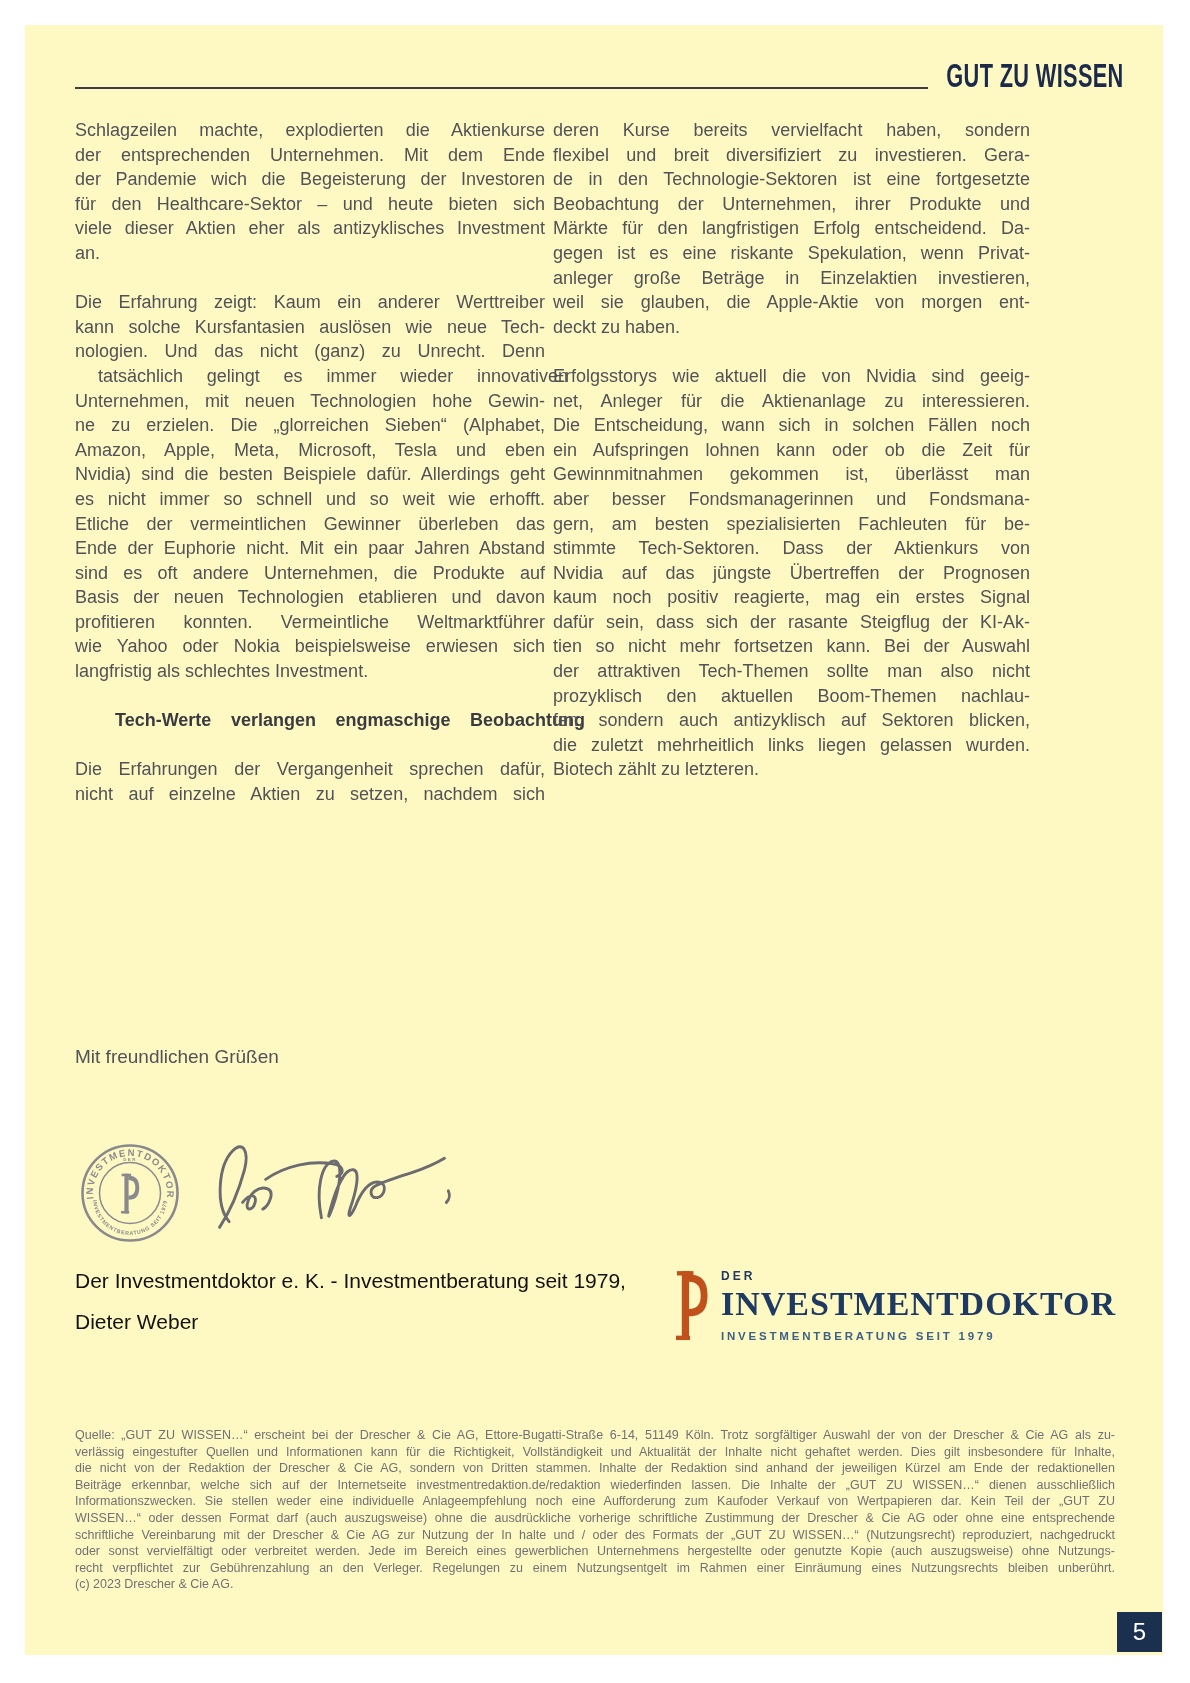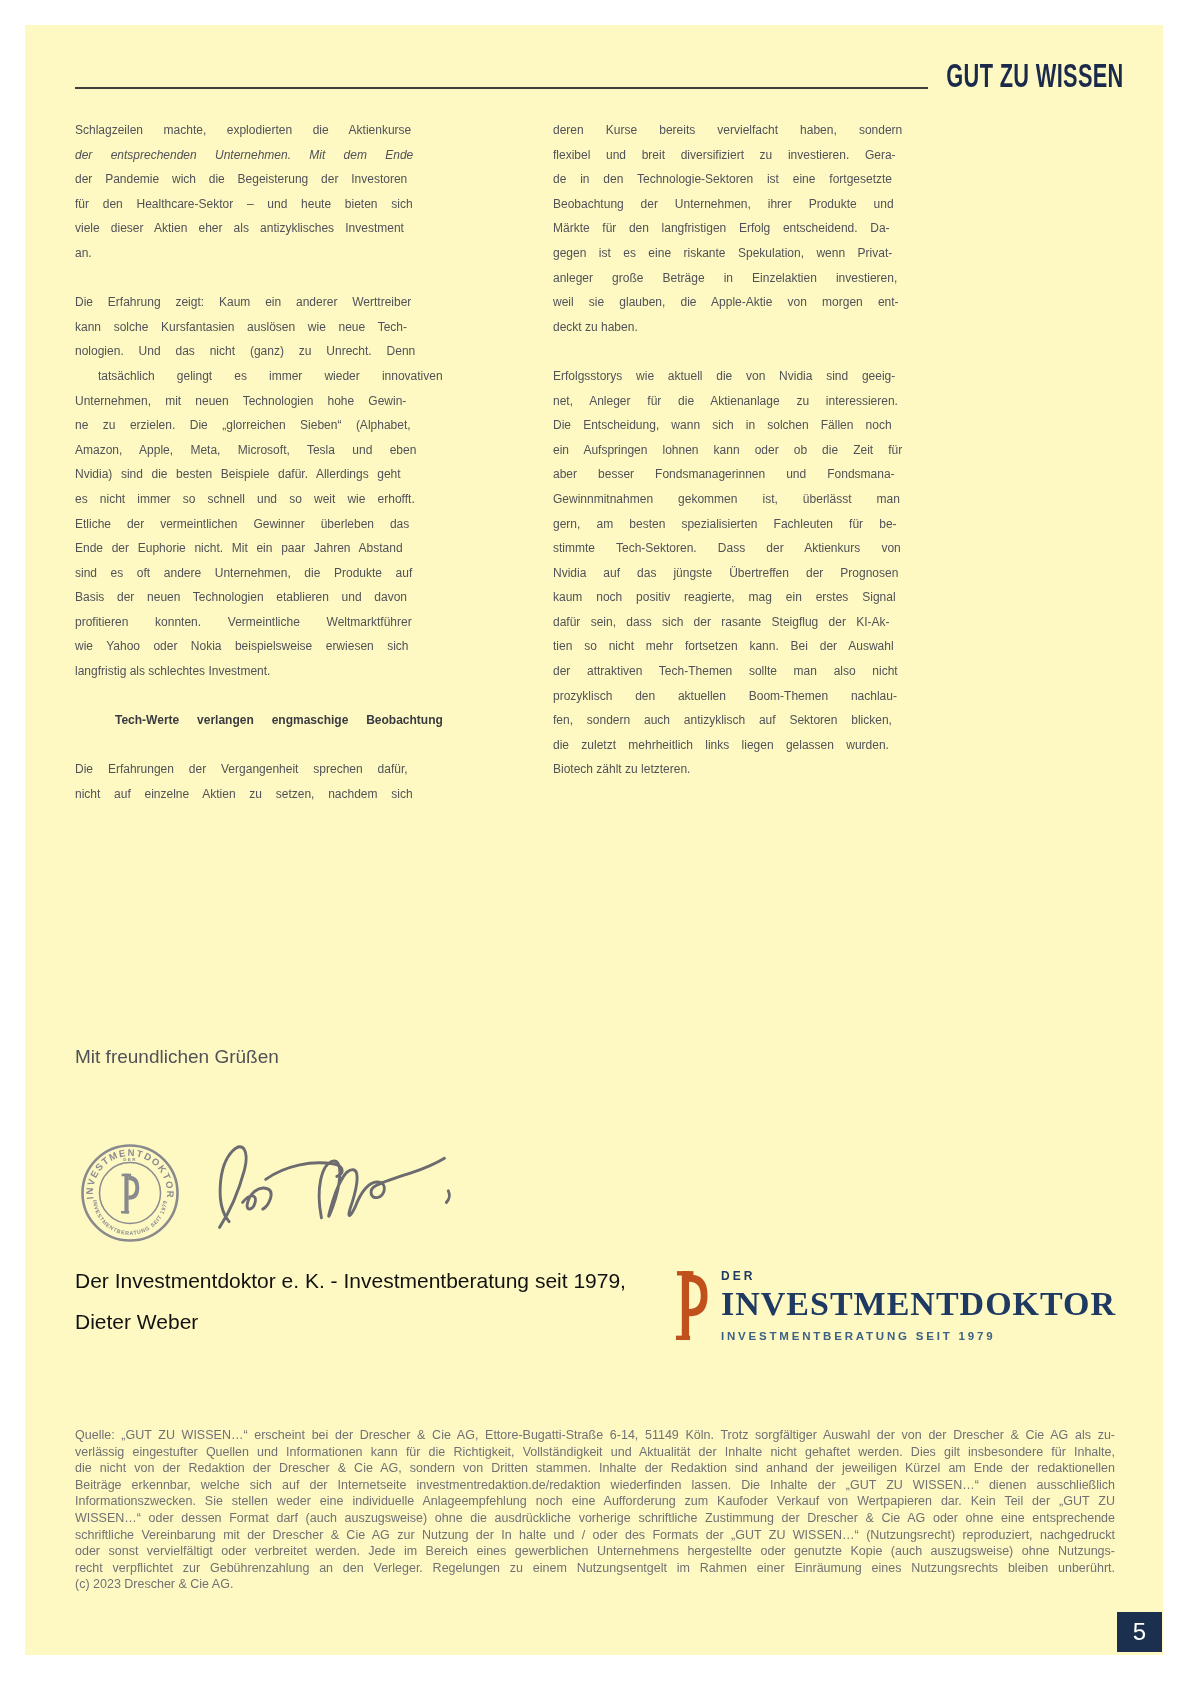--- a/index.html
+++ b/index.html
@@ -21,21 +21,21 @@
   }
   .masthead {
     position:absolute; top:32px; right:39px;
     font-size:33px; font-weight:bold; color:#1b2a4a;
     letter-spacing:0.5px; white-space:nowrap;
     transform:scaleX(0.66); transform-origin:100% 50%;
   }
   
   .col {
     position:absolute; top:93px;
-    font-size:12px; line-height:24.6px; color:#515257;
+    font-size:18px; line-height:24.6px; color:#515257;
   }
   .col-left  { left:50px;  width:470px; }
   .col-right { left:528px; width:477px; }
   .para    { margin-bottom:24.6px; }
   .para:last-child { margin-bottom:0; }
   .heading { margin-bottom:24.6px; }
   .heading .jline { font-weight:bold; color:#3a3b40; }
   .jline   { white-space:nowrap; }
   
   .salutation {
@@ -83,21 +83,21 @@
 <body>
 
 <div class="sheet">
 
   <div class="header-rule"></div>
   <div class="masthead">GUT ZU WISSEN</div>
 
   <div class="col col-left">
       <div class="para">
         <div class="jline" style="display: block; word-spacing: 17.1875px;">Schlagzeilen machte, explodierten die Aktienkurse</div>
-        <div class="jline" style="display: block; word-spacing: 14.95px; font-style: italic;">der entsprechenden Unternehmen. Mit dem Ende</div>
+        <div class="jline" style="display: block; word-spacing: 14.95px;">der entsprechenden Unternehmen. Mit dem Ende</div>
         <div class="jline" style="display: block; word-spacing: 9.45833px;">der Pandemie wich die Begeisterung der Investoren</div>
         <div class="jline" style="display: block; word-spacing: 10.3929px;">für den Healthcare-Sektor – und heute bieten sich</div>
         <div class="jline" style="display: block; word-spacing: 7.79948px;">viele dieser Aktien eher als antizyklisches Investment</div>
         <div class="jline lastline">an.</div>
       </div>
       <div class="para">
         <div class="jline" style="display: block; word-spacing: 11.5208px;">Die Erfahrung zeigt: Kaum ein anderer Werttreiber</div>
         <div class="jline" style="display: block; word-spacing: 9.34375px;">kann solche Kursfantasien auslösen wie neue Tech-</div>
         <div class="jline" style="display: block; word-spacing: 11.5379px;">nologien. Und das nicht (ganz) zu Unrecht. Denn</div>
         <div class="jline" style="display: block; word-spacing: 18.7625px; margin-left: 23px;">tatsächlich gelingt es immer wieder innovativen</div>
@@ -132,22 +132,22 @@
         <div class="jline" style="display: block; word-spacing: 9.10714px;">gegen ist es eine riskante Spekulation, wenn Privat-</div>
         <div class="jline" style="display: block; word-spacing: 15.7531px;">anleger große Beträge in Einzelaktien investieren,</div>
         <div class="jline" style="display: block; word-spacing: 11.8237px;">weil sie glauben, die Apple-Aktie von morgen ent-</div>
         <div class="jline lastline">deckt zu haben.</div>
       </div>
       <div class="para">
         <div class="jline" style="display: block; word-spacing: 10.3996px;">Erfolgsstorys wie aktuell die von Nvidia sind geeig-</div>
         <div class="jline" style="display: block; word-spacing: 13.4557px;">net, Anleger für die Aktienanlage zu interessieren.</div>
         <div class="jline" style="display: block; word-spacing: 8.82143px;">Die Entscheidung, wann sich in solchen Fällen noch</div>
         <div class="jline" style="display: block; word-spacing: 11.7168px;">ein Aufspringen lohnen kann oder ob die Zeit für</div>
+        <div class="jline" style="display: block; word-spacing: 21.7031px;">Gewinnmitnahmen gekommen ist, überlässt man</div>
         <div class="jline" style="display: block; word-spacing: 17.6875px;">aber besser Fondsmanagerinnen und Fondsmana-</div>
-        <div class="jline" style="display: block; word-spacing: 21.7031px;">Gewinnmitnahmen gekommen ist, überlässt man</div>
         <div class="jline" style="display: block; word-spacing: 12.7969px;">gern, am besten spezialisierten Fachleuten für be-</div>
         <div class="jline" style="display: block; word-spacing: 17.8344px;">stimmte Tech-Sektoren. Dass der Aktienkurs von</div>
         <div class="jline" style="display: block; word-spacing: 13.6797px;">Nvidia auf das jüngste Übertreffen der Prognosen</div>
         <div class="jline" style="display: block; word-spacing: 10.5402px;">kaum noch positiv reagierte, mag ein erstes Signal</div>
         <div class="jline" style="display: block; word-spacing: 6.97266px;">dafür sein, dass sich der rasante Steigflug der KI-Ak-</div>
         <div class="jline" style="display: block; word-spacing: 8.47266px;">tien so nicht mehr fortsetzen kann. Bei der Auswahl</div>
         <div class="jline" style="display: block; word-spacing: 13.3542px;">der attraktiven Tech-Themen sollte man also nicht</div>
         <div class="jline" style="display: block; word-spacing: 19.4453px;">prozyklisch den aktuellen Boom-Themen nachlau-</div>
         <div class="jline" style="display: block; word-spacing: 10.4583px;">fen, sondern auch antizyklisch auf Sektoren blicken,</div>
         <div class="jline" style="display: block; word-spacing: 8.96094px;">die zuletzt mehrheitlich links liegen gelassen wurden.</div>

